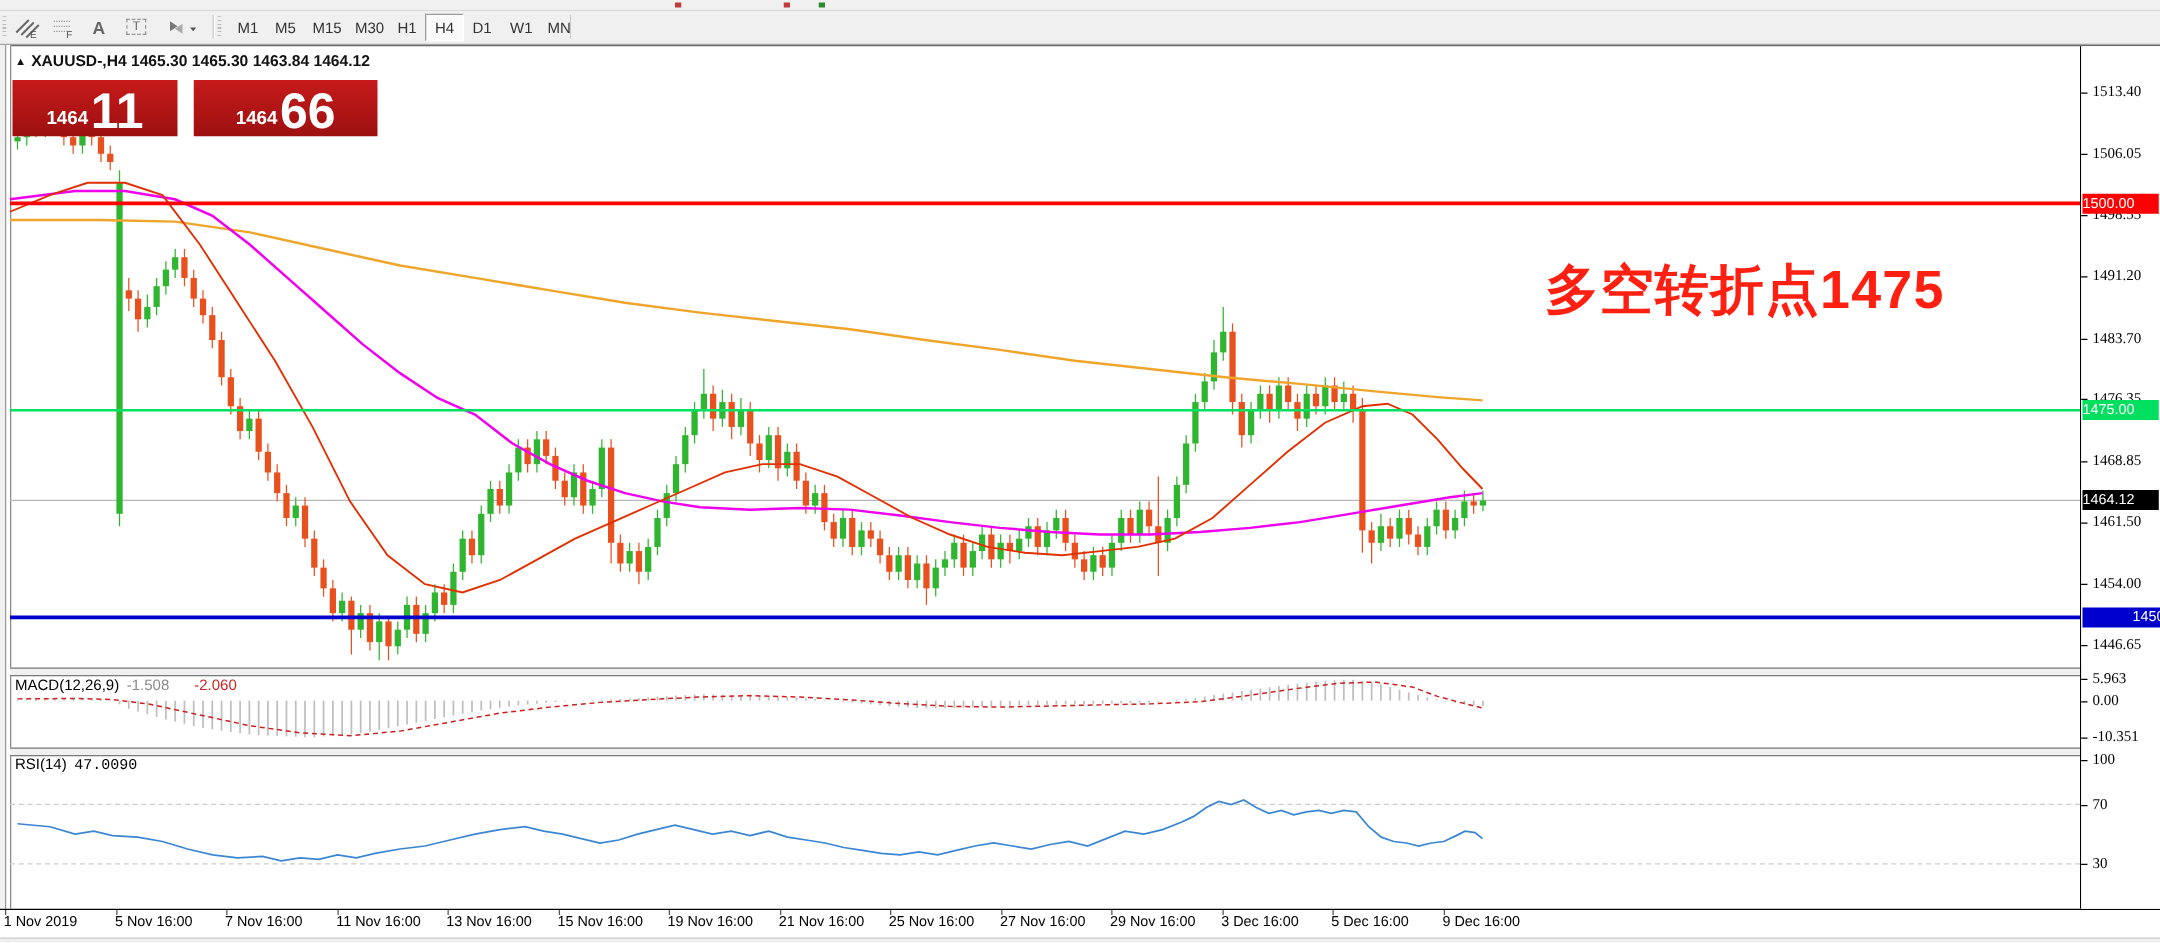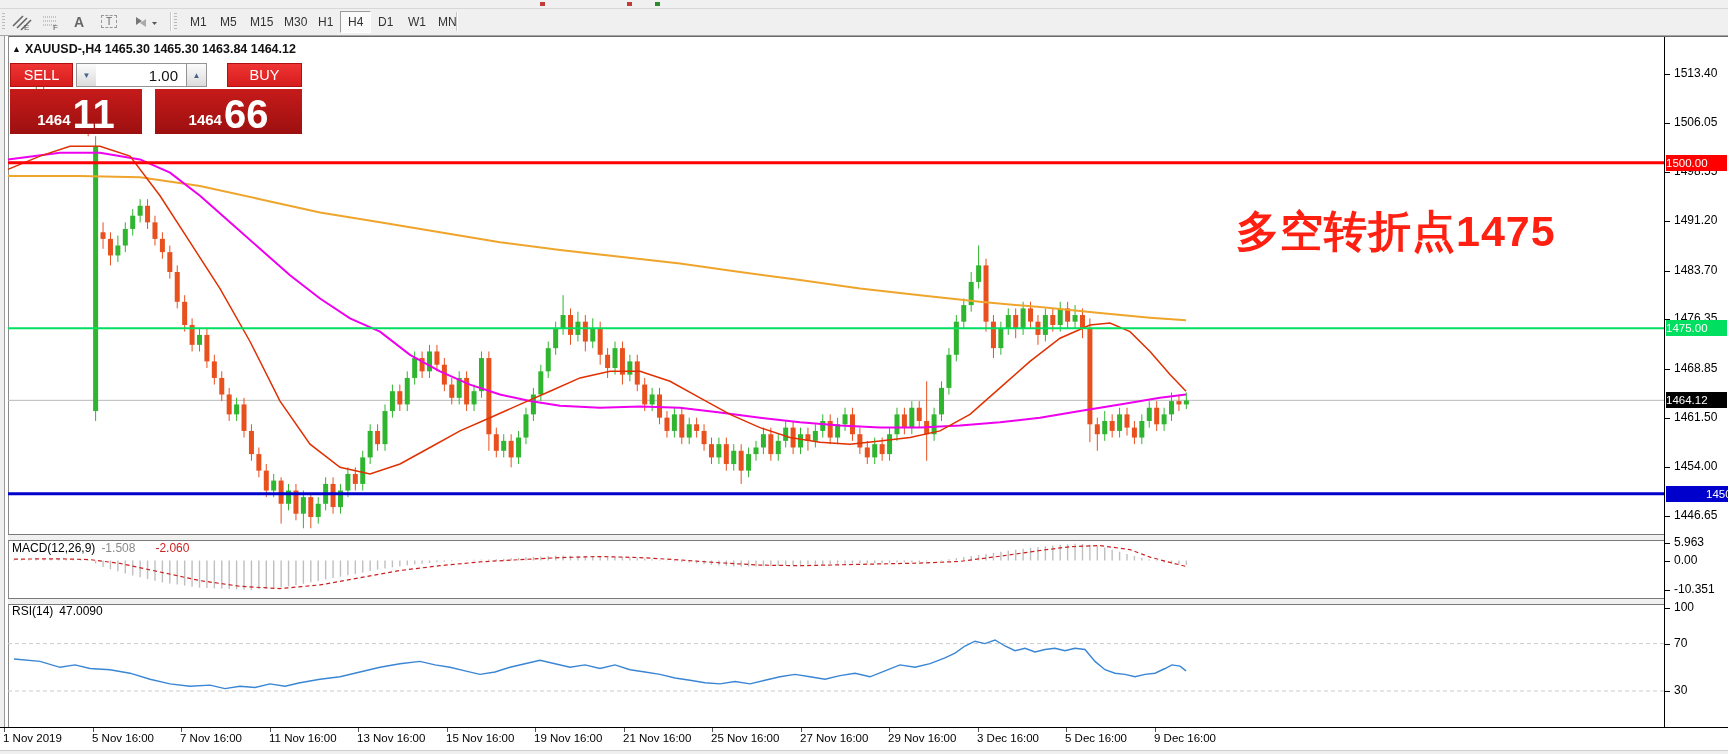--- a/index.html
+++ b/index.html
@@ -47,26 +47,26 @@
   #bid-box{left:0;width:132px;}
   #ask-box{left:145px;width:147px;}
   .quote-main{font-size:15px;font-weight:bold;margin:0 2px 6px 0;}
   .quote-pips{font-size:40px;font-weight:bold;line-height:40px;margin-bottom:0px;}
   
   .pane-label{position:absolute;font-size:12px;color:#000;z-index:4;white-space:nowrap;}
   #macd-label{left:12px;top:541px;}
   #rsi-label{left:12px;top:604px;}
   #macd-label .v1{color:#8a8a8a;margin-left:6px;}
   #macd-label .v2{color:#c22;margin-left:20px;}
-  #rsi-label .v1{margin-left:6px;}
+  #rsi-label .v1{margin-left:6px;font-family:Liberation Mono, monospace;}
   
   #annotation{position:absolute;left:1236px;top:203px;font-size:43px;font-weight:bold;color:#ff2012;z-index:5;white-space:nowrap;letter-spacing:1px;}
   
   #price-axis{position:absolute;left:1665px;top:37px;width:63px;height:690px;background:#fff;z-index:3;}
-  .ax-label{position:absolute;left:9px;font-size:12px;color:#000;white-space:nowrap;}
+  .ax-label{position:absolute;left:9px;font-size:12px;color:#000;white-space:nowrap;font-family:Liberation Serif, serif;}
   .ax-tick{position:absolute;left:0;width:5px;height:1px;background:#000;}
   .ax-box{position:absolute;left:1px;width:61px;height:16px;color:#fff;font-size:11.5px;line-height:16px;z-index:4;}
   svg{position:absolute;left:0;top:0;z-index:1;}
 </style>
 </head>
 <body>
 
 <div id="stage">
 
   <div id="top-sliver">
@@ -614,27 +614,20 @@
       <line x1="8" y1="643.58" x2="1664" y2="643.58" stroke="#cccccc" stroke-width="1" stroke-dasharray="4 3"></line>
       <line x1="8" y1="691.02" x2="1664" y2="691.02" stroke="#cccccc" stroke-width="1" stroke-dasharray="4 3"></line>
       <polyline points="14,659.0 40,661.4 60,667.3 75,664.9 90,668.5 110,669.7 130,673.2 150,679.2 170,683.9 190,686.3 210,685.1 225,688.6 240,686.3 255,687.5 270,683.9 285,686.3 300,682.7 320,679.2 340,676.8 360,672.0 380,667.3 400,663.7 420,661.4 435,664.9 450,667.3 465,670.9 480,674.4 495,672.0 510,667.3 525,663.7 540,660.2 555,663.7 570,667.3 585,664.9 600,668.5 615,664.9 630,669.7 645,672.0 660,674.4 675,678.0 690,680.3 705,682.7 720,683.9 735,681.5 750,683.9 765,680.3 780,676.8 795,674.4 810,676.8 825,679.2 840,675.6 855,673.2 870,676.8 885,670.9 900,664.9 915,667.3 930,663.7 945,657.8 955,653.1 965,646.0 975,641.2 985,643.6 995,640.0 1005,646.0 1015,650.7 1025,648.3 1035,651.9 1045,649.5 1055,648.3 1065,650.7 1075,648.3 1085,649.5 1095,661.4 1105,669.7 1115,673.2 1125,674.4 1135,676.8 1145,674.4 1155,673.2 1165,668.5 1172,664.9 1180,666.1 1186,670.9" fill="none" stroke="#3a86d4" stroke-width="1.4"></polyline>
     </svg>
 
   <div id="chart-title">
     <span class="marker">▲</span><span>XAUUSD-,H4  1465.30 1465.30 1463.84 1464.12</span>
   </div>
 
   <div id="trade-panel">
-    <div class="tp-row1">
-      <div class="tp-btn" id="sell-btn">SELL</div>
-      <div class="spin-btn" id="vol-down">▼</div>
-      <input id="vol-input" value="1.00" style="">
-      <div class="spin-btn" id="vol-up">▲</div>
-      <div class="tp-btn" id="buy-btn">BUY</div>
-    </div>
     <div class="tp-row2">
       <div class="quote-box" id="bid-box">
         <span class="quote-main">1464</span>
         <span class="quote-pips">11</span>
       </div>
       <div class="quote-box" id="ask-box">
         <span class="quote-main">1464</span>
         <span class="quote-pips">66</span>
       </div>
     </div>

